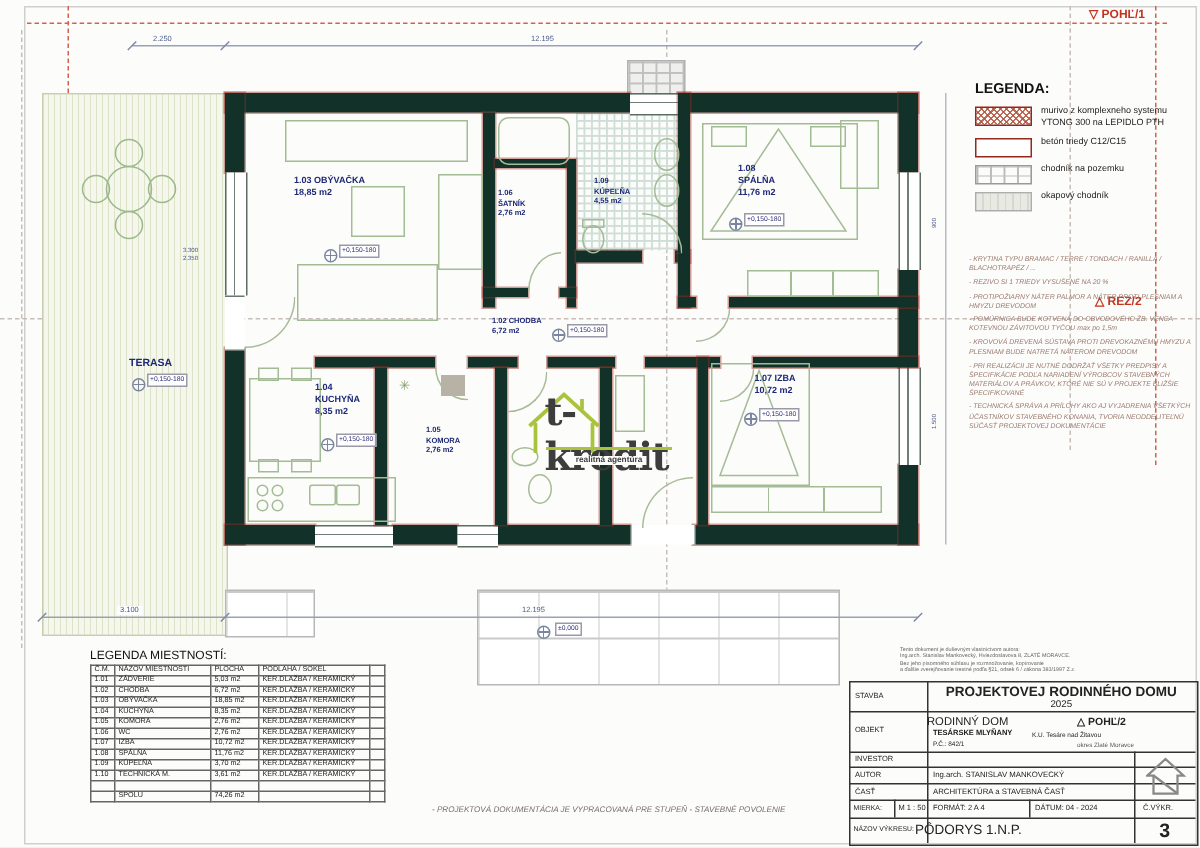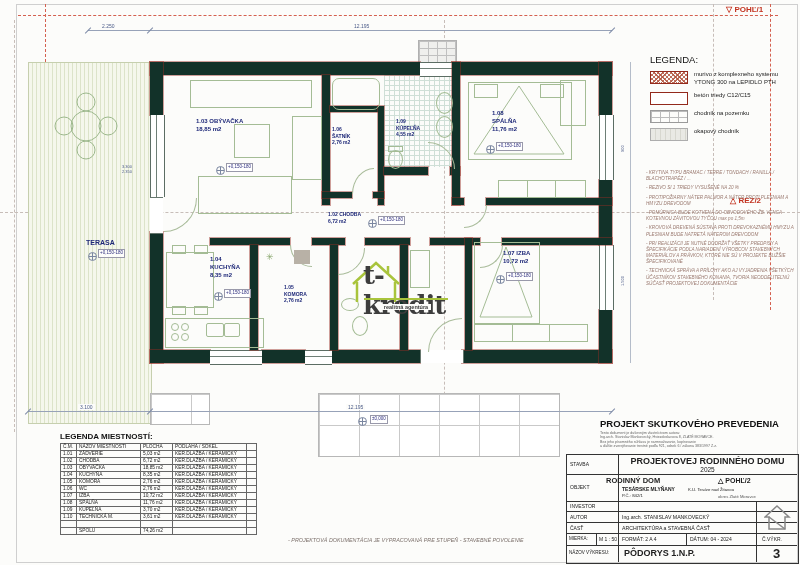--- a/index.html
+++ b/index.html
@@ -29,33 +29,33 @@
   .dtx{position:absolute;font-size:5px;color:#4a5a88;background:#fcfcfa;padding:0 2px;white-space:nowrap}
   .tinyd{position:absolute;font-size:4px;color:#4a5a88;line-height:1.25;white-space:nowrap;text-align:right}
   .rot{transform:rotate(-90deg);transform-origin:left top}
   .dashh{position:absolute;border-top:1px dashed #c7bdb8}
   .dashv{position:absolute;border-left:1px dashed #c7bdb8}
   .rdashh{position:absolute;border-top:1px dashed #d4604f}
   .rdashv{position:absolute;border-left:1px dashed #d4604f}
   .red{position:absolute;color:#c23320;font-weight:bold;font-size:8px;white-space:nowrap}
   
   .legend{position:absolute;left:650px;top:54px;width:150px}
-  .leg-title{font-size:9.5px;font-weight:normal;color:#111;margin-bottom:6px}
+  .leg-title{font-size:9.5px;font-weight:bold;color:#111;margin-bottom:6px}
   .leg-item{display:flex;gap:6px;margin:5px 0;align-items:flex-start}
   .sw{flex:0 0 auto;width:36px;height:11px}
   .sw-ytong{border:1px solid #93291c;background:repeating-linear-gradient(45deg,rgba(178,84,62,.85) 0 1px,transparent 1px 3px),repeating-linear-gradient(-45deg,rgba(178,84,62,.85) 0 1px,transparent 1px 3px)}
   .sw-beton{border:1px solid #93291c;background:#fff}
   .sw-chod{border:1px solid #9a9a9a;background-image:linear-gradient(90deg,#bbb 1px,transparent 1px),linear-gradient(#bbb 1px,transparent 1px);background-size:9px 6px}
   .sw-okap{border:1px solid #adadad;background:repeating-linear-gradient(90deg,#e9e9e4 0 4px,#d7d7cf 4px 5px)}
   .leg-item .t{font-size:6px;color:#222;line-height:1.3}
   .notes{position:absolute;left:646px;top:170px;width:154px}
   .note{font-size:4.6px;color:#9b7a70;font-style:italic;line-height:1.35;margin-bottom:3px}
   
   .rtwrap{position:absolute;left:60px;top:432px;width:200px}
-  .rt-title{font-size:8px;font-weight:bold;color:#111;margin-bottom:2px}
+  .rt-title{font-size:8px;font-weight:normal;color:#111;margin-bottom:2px}
   .rt{border-collapse:collapse}
   .rt th,.rt td{border:1px solid #666;font-size:4.8px;font-weight:normal;color:#222;padding:0 2px;height:6px;line-height:1;text-align:left;white-space:nowrap}
   
   .wm{position:absolute;left:348px;top:256px;width:110px;height:54px}
   .wm-text{position:absolute;left:15px;top:4px;font-family:"DejaVu Serif",serif;font-size:26px;font-weight:bold;letter-spacing:-1px;color:#3d3d3d}
   .wm-tag{position:absolute;left:16px;top:42px;width:84px;border-top:2px solid #a9c43c;text-align:center}
   .wm-tagline{position:relative;top:-5px;background:#fcfcfa;padding:0 3px;font-size:5.5px;font-weight:bold;color:#3d3d3d;white-space:nowrap}
   
   .tb{position:absolute;left:566px;top:418px;width:232px;height:146px}
   .tb-h{position:absolute;left:34px;top:0;font-size:9.5px;font-weight:bold;color:#111;white-space:nowrap}
@@ -391,21 +391,20 @@
             <td></td>
             <td></td>
           </tr>
     </tbody>
       </table>
   </div>
 
   <div class="footer-note">- PROJEKTOVÁ DOKUMENTÁCIA JE VYPRACOVANÁ PRE STUPEŇ - STAVEBNÉ POVOLENIE</div>
 
   <div class="tb">
-    <div class="tb-h">PROJEKT SKUTKOVÉHO PREVEDENIA</div>
     <div class="tb-copy">
       <div>Tento dokument je duševným vlastníctvom autora:</div>
       <div>Ing.arch. Stanislav Mankovecký, Hviezdoslavova 8, ZLATÉ MORAVCE.</div>
       <div>Bez jeho písomného súhlasu je rozmnožovanie, kopírovanie</div>
       <div>a ďalšie zverejňovanie trestné podľa §21, odsek 6 / zákona 383/1997 Z.z.</div>
     </div>
 
     <div style="position:absolute;left:0;top:36px;width:231px;height:108px;border:1px solid #333"></div>
     <div class="blh" style="left:0;top:56px;width:231px"></div>
     <div class="blh" style="left:0;top:83px;width:231px"></div>
@@ -415,38 +414,38 @@
     <div class="blh" style="left:0;top:127px;width:231px"></div>
     <div class="blv" style="left:52px;top:36px;height:108px"></div>
     <div class="blv" style="left:190px;top:83px;height:61px"></div>
     <div class="blv" style="left:30px;top:115px;height:12px"></div>
     <div class="blv" style="left:120px;top:115px;height:12px"></div>
 
     <div class="cell" style="left:4px;top:43px;font-size:5px">STAVBA</div>
     <div class="cell" style="left:52px;top:38px;width:179px;text-align:center;font-size:9px;font-weight:bold">PROJEKTOVEJ RODINNÉHO DOMU</div>
     <div class="cell" style="left:52px;top:48px;width:179px;text-align:center;font-size:6.5px">2025</div>
     <div class="cell" style="left:4px;top:66px;font-size:5px">OBJEKT</div>
-    <div class="cell" style="left:40px;top:58px;font-size:7.5px;font-weight:bold">RODINNÝ DOM</div>
+    <div class="cell" style="left:52px;top:58px;font-size:7.5px;font-weight:normal">RODINNÝ DOM</div>
     <div class="cell red" style="left:152px;top:59px;font-size:7px"><span>△</span> <span>POHĽ/2</span></div>
     <div class="cell" style="left:56px;top:68px;font-size:5px;font-weight:bold">TESÁRSKE MLYŇANY</div>
     <div class="cell" style="left:122px;top:68.5px;font-size:4.3px">K.U. Tesáre nad Žitavou</div>
     <div class="cell" style="left:56px;top:75px;font-size:4.3px">P.Č.: 842/1</div>
     <div class="cell" style="left:152px;top:76px;font-size:4.2px;color:#555">okres Zlaté Moravce</div>
     <div class="cell" style="left:4px;top:85px;font-size:5px">INVESTOR</div>
     <div class="cell" style="left:4px;top:96px;font-size:5px">AUTOR</div>
     <div class="cell" style="left:56px;top:95.5px;font-size:5.2px">Ing.arch. STANISLAV MANKOVECKÝ</div>
     <div class="cell" style="left:4px;top:107px;font-size:5px">ČASŤ</div>
     <div class="cell" style="left:56px;top:106.5px;font-size:5.2px">ARCHITEKTÚRA a STAVEBNÁ ČASŤ</div>
     <div class="cell" style="left:3px;top:118px;font-size:4.6px">MIERKA:</div>
     <div class="cell" style="left:33px;top:118px;font-size:5px">M 1 : 50</div>
     <div class="cell" style="left:56px;top:118px;font-size:5px">FORMÁT: 2 A 4</div>
     <div class="cell" style="left:124px;top:118px;font-size:5px">DÁTUM: 04 - 2024</div>
     <div class="cell" style="left:196px;top:118px;font-size:5px">Č.VÝKR.</div>
     <div class="cell" style="left:3px;top:132px;font-size:4.6px">NÁZOV VÝKRESU:</div>
-    <div class="cell" style="left:58px;top:130px;font-size:9px;font-weight:bold">PÔDORYS 1.N.P.</div>
+    <div class="cell" style="left:44px;top:130px;font-size:9px;font-weight:normal">PÔDORYS 1.N.P.</div>
     <div class="cell" style="left:190px;top:128px;width:41px;text-align:center;font-size:13px;font-weight:bold">3</div>
     <svg style="position:absolute;left:198px;top:86px" width="27" height="27">
       <g fill="none" stroke="#888" stroke-width="1.5">
         <path d="M13 2 L25 13 L21 13 L21 25 L5 25 L5 13 L1 13 Z"></path>
         <path d="M5 13 L21 25"></path>
       </g>
     </svg>
   </div>
 
 </div>

